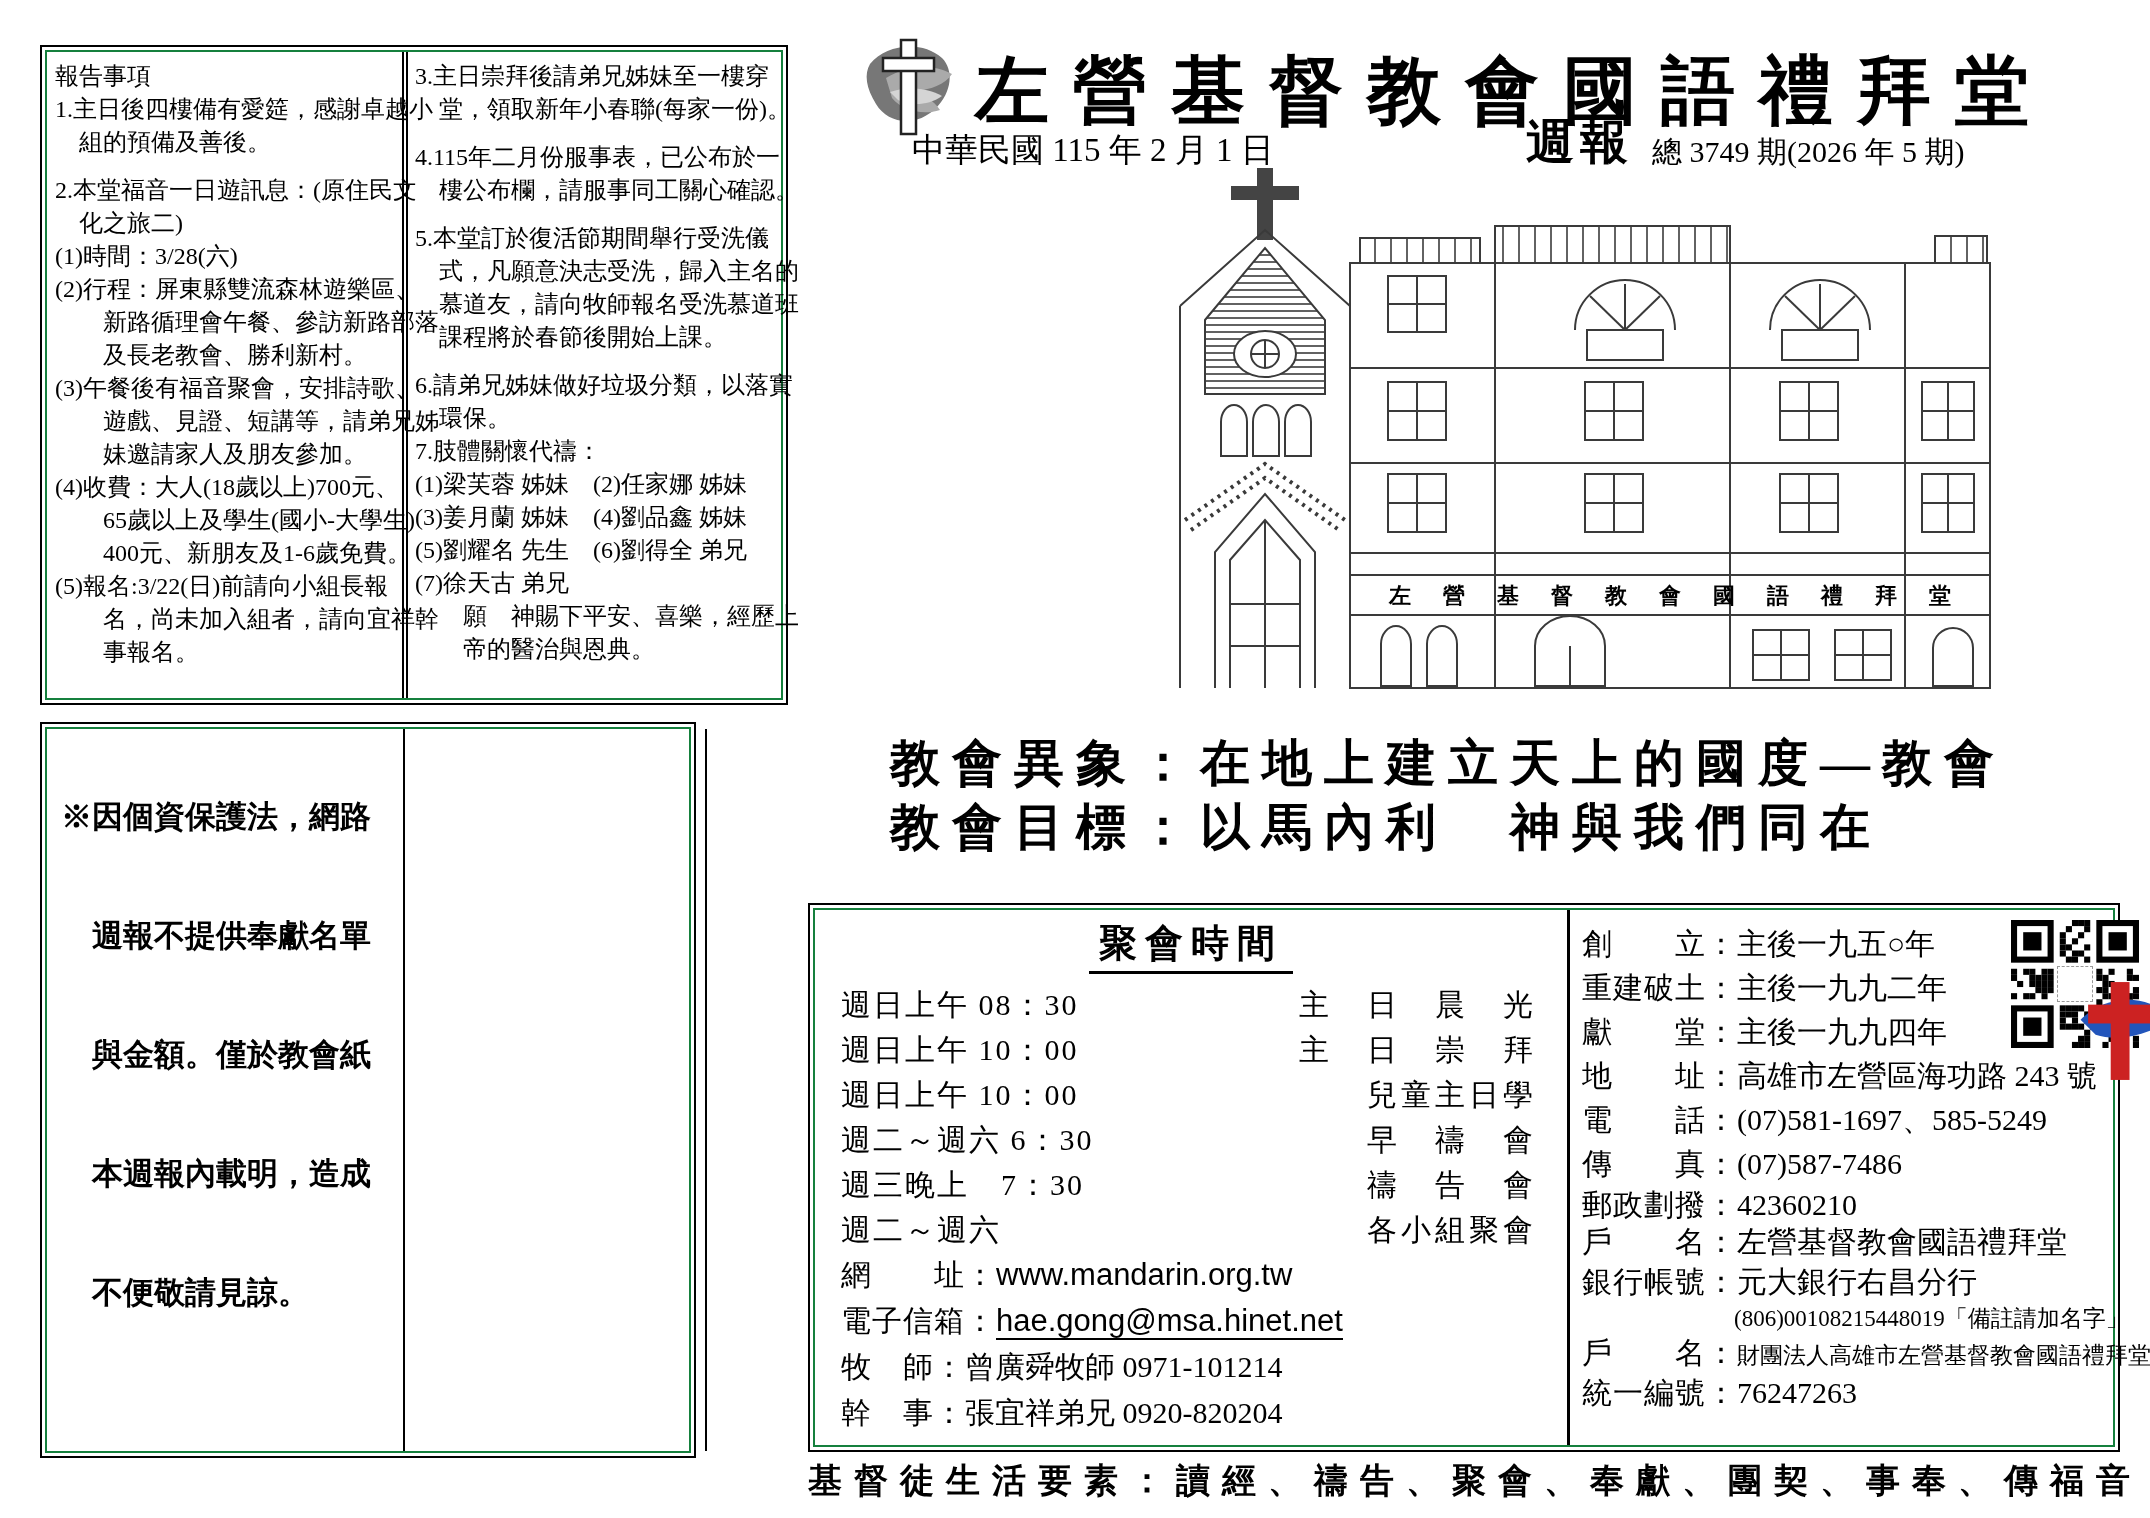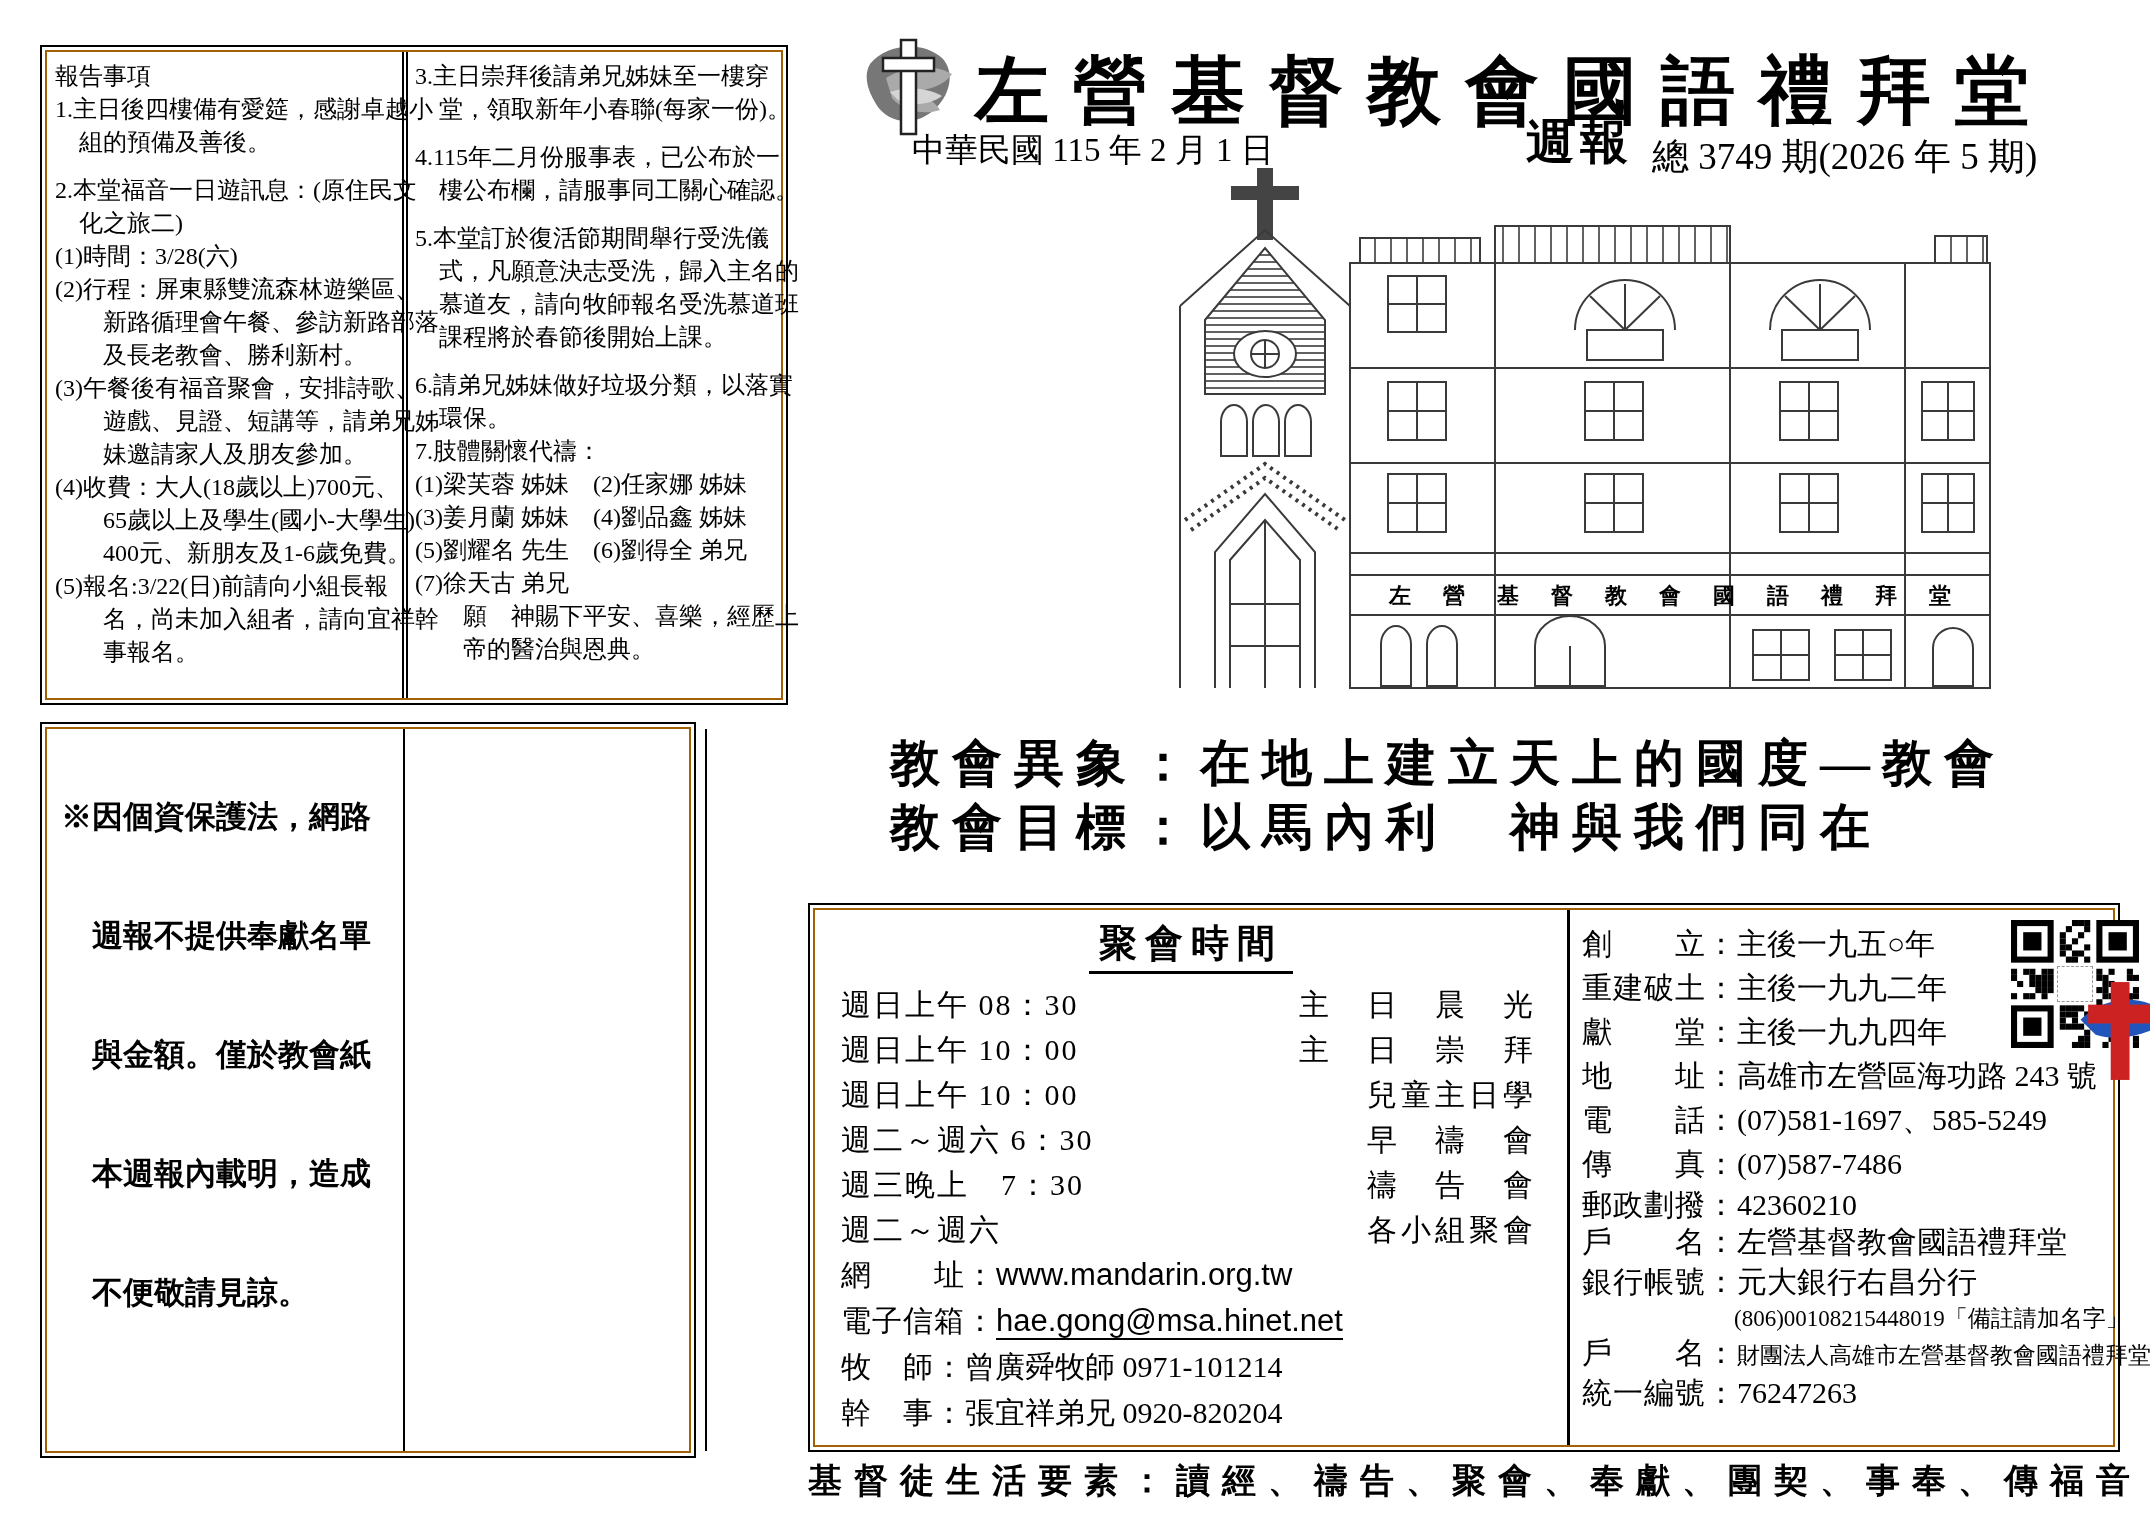--- a/index.html
+++ b/index.html
@@ -4,21 +4,21 @@
 <style>
   * { margin:0; padding:0; box-sizing:border-box; }
   body { background:#e8e8e8; }
   #page {
     position:relative; width:2150px; height:1518px; background:#ffffff;
     font-family:"Liberation Serif","DejaVu Serif",serif; color:#000;
     overflow:hidden;
   }
   
   .dbox { position:absolute; border:2px solid #000; background:#fff; }
-  .dinner { position:relative; width:calc(100% - 6px); height:calc(100% - 6px); margin:3px; border:2px solid #a16207; }
+  .dinner { position:relative; width:calc(100% - 6px); height:calc(100% - 6px); margin:3px; border:2px solid #15803d; }
 
   
   #ann-box { left:40px; top:45px; width:748px; height:660px; }
   #ann-box .dinner { display:flex; }
   .ann-col { padding:8px 2px 0 8px; font-size:24px; }
   #ann-col1 { width:355px; flex:none; }
   #ann-col2 { flex:1; border-left:6px double #000; padding-left:7px; }
   .tline { line-height:33px; white-space:nowrap; }
   .tgap { height:15px; }
 
@@ -26,21 +26,21 @@
   #priv-box { left:40px; top:722px; width:656px; height:736px; }
   .priv-divider { position:absolute; top:0; bottom:0; width:2px; background:#000; }
   #priv-lines { padding:28px 0 0 14px; font-size:31px; font-weight:600; }
   #priv-lines .tline { line-height:119px; }
 
   
   #logo { position:absolute; left:856px; top:34px; }
   #main-title { position:absolute; left:975px; top:42px; font-size:74px; font-weight:700; letter-spacing:24px; white-space:nowrap; }
   #date-line { position:absolute; left:912px; top:128px; font-size:33px; white-space:nowrap; }
   #bulletin-word { position:absolute; left:1526px; top:110px; font-size:48px; font-weight:600; letter-spacing:6px; }
-  #issue-line { position:absolute; left:1652px; top:132px; font-size:37px; white-space:nowrap; }
+  #issue-line { position:absolute; left:1652px; top:132px; font-size:30px; white-space:nowrap; }
 
   
   #church { position:absolute; left:1145px; top:168px; }
   #building-banner {
     position:absolute; left:1350px; top:577px; width:640px; height:38px;
     font-size:22px; font-weight:700; letter-spacing:32px; padding-left:32px;
     text-align:center; line-height:38px; white-space:nowrap;
   }
 
   

